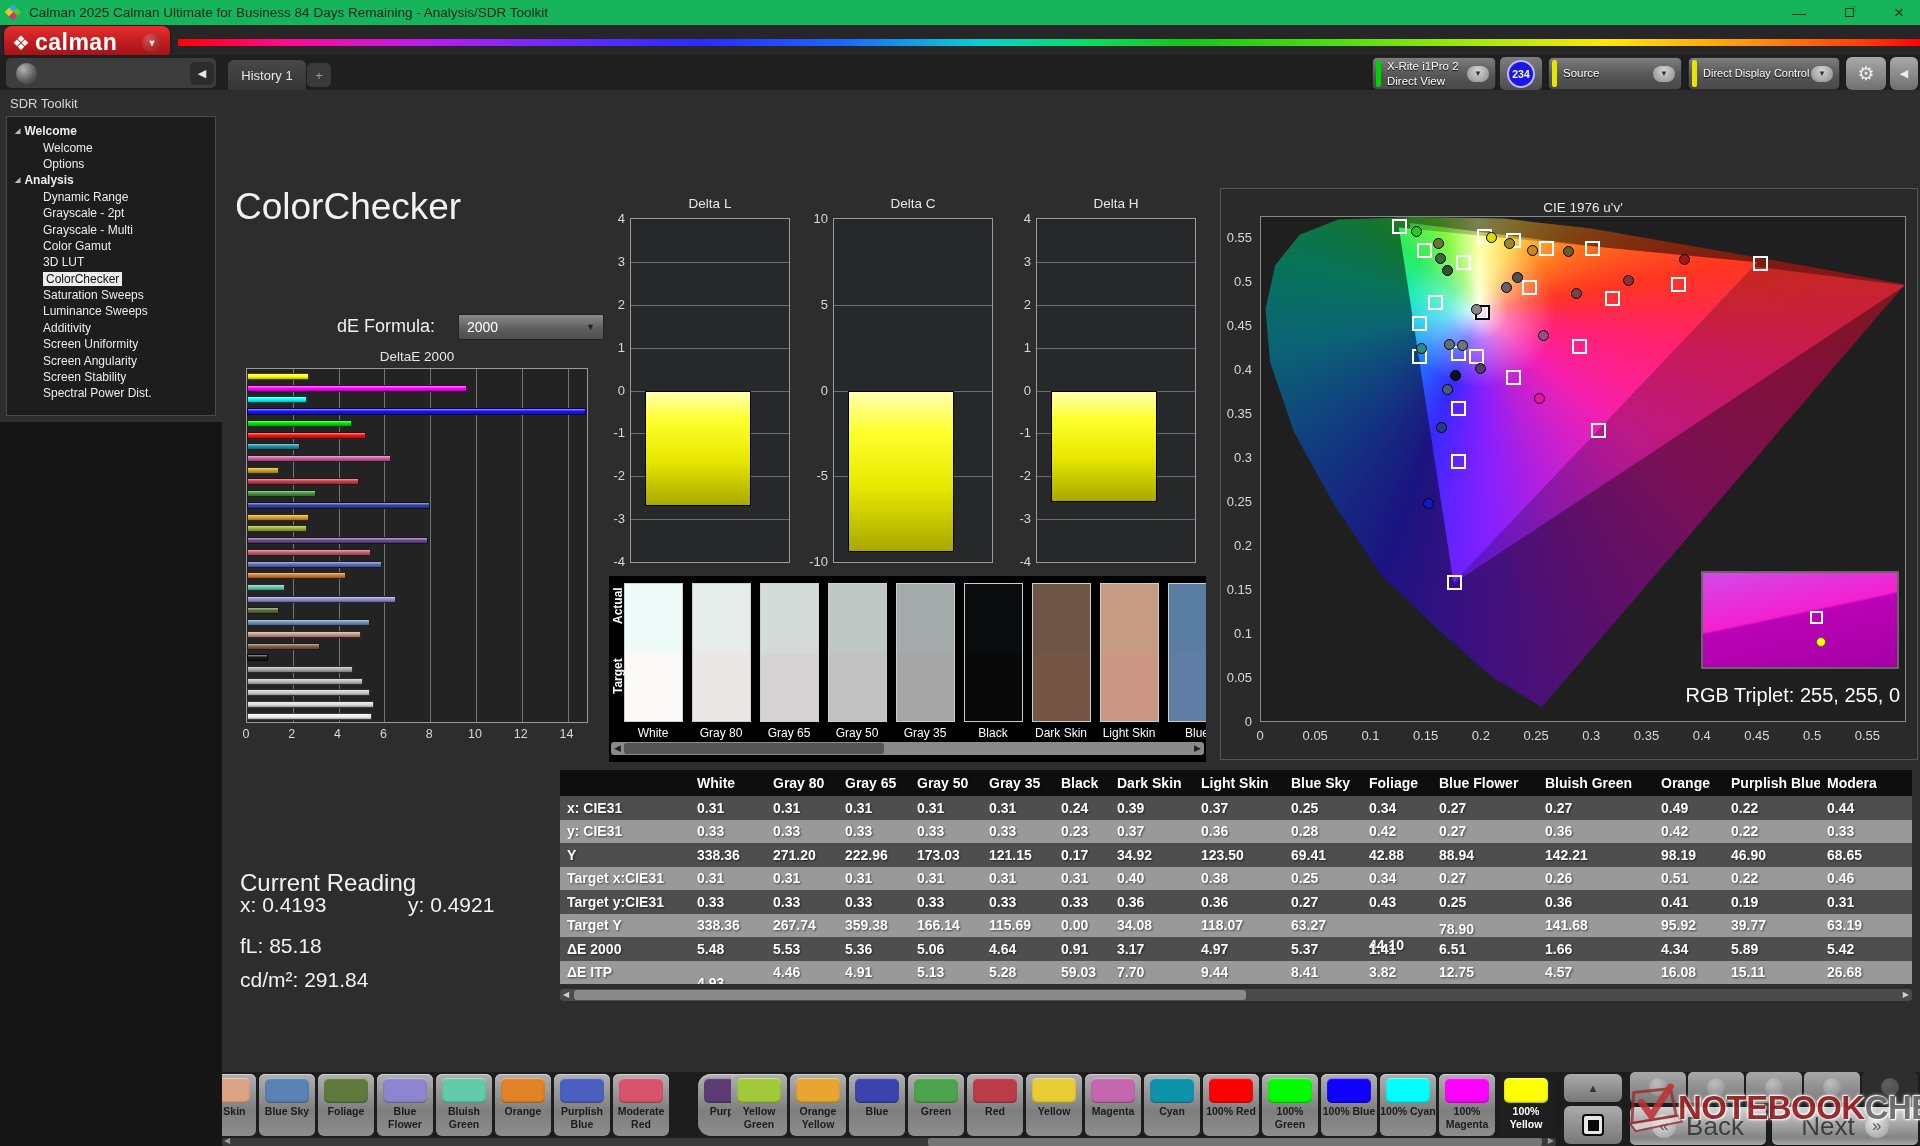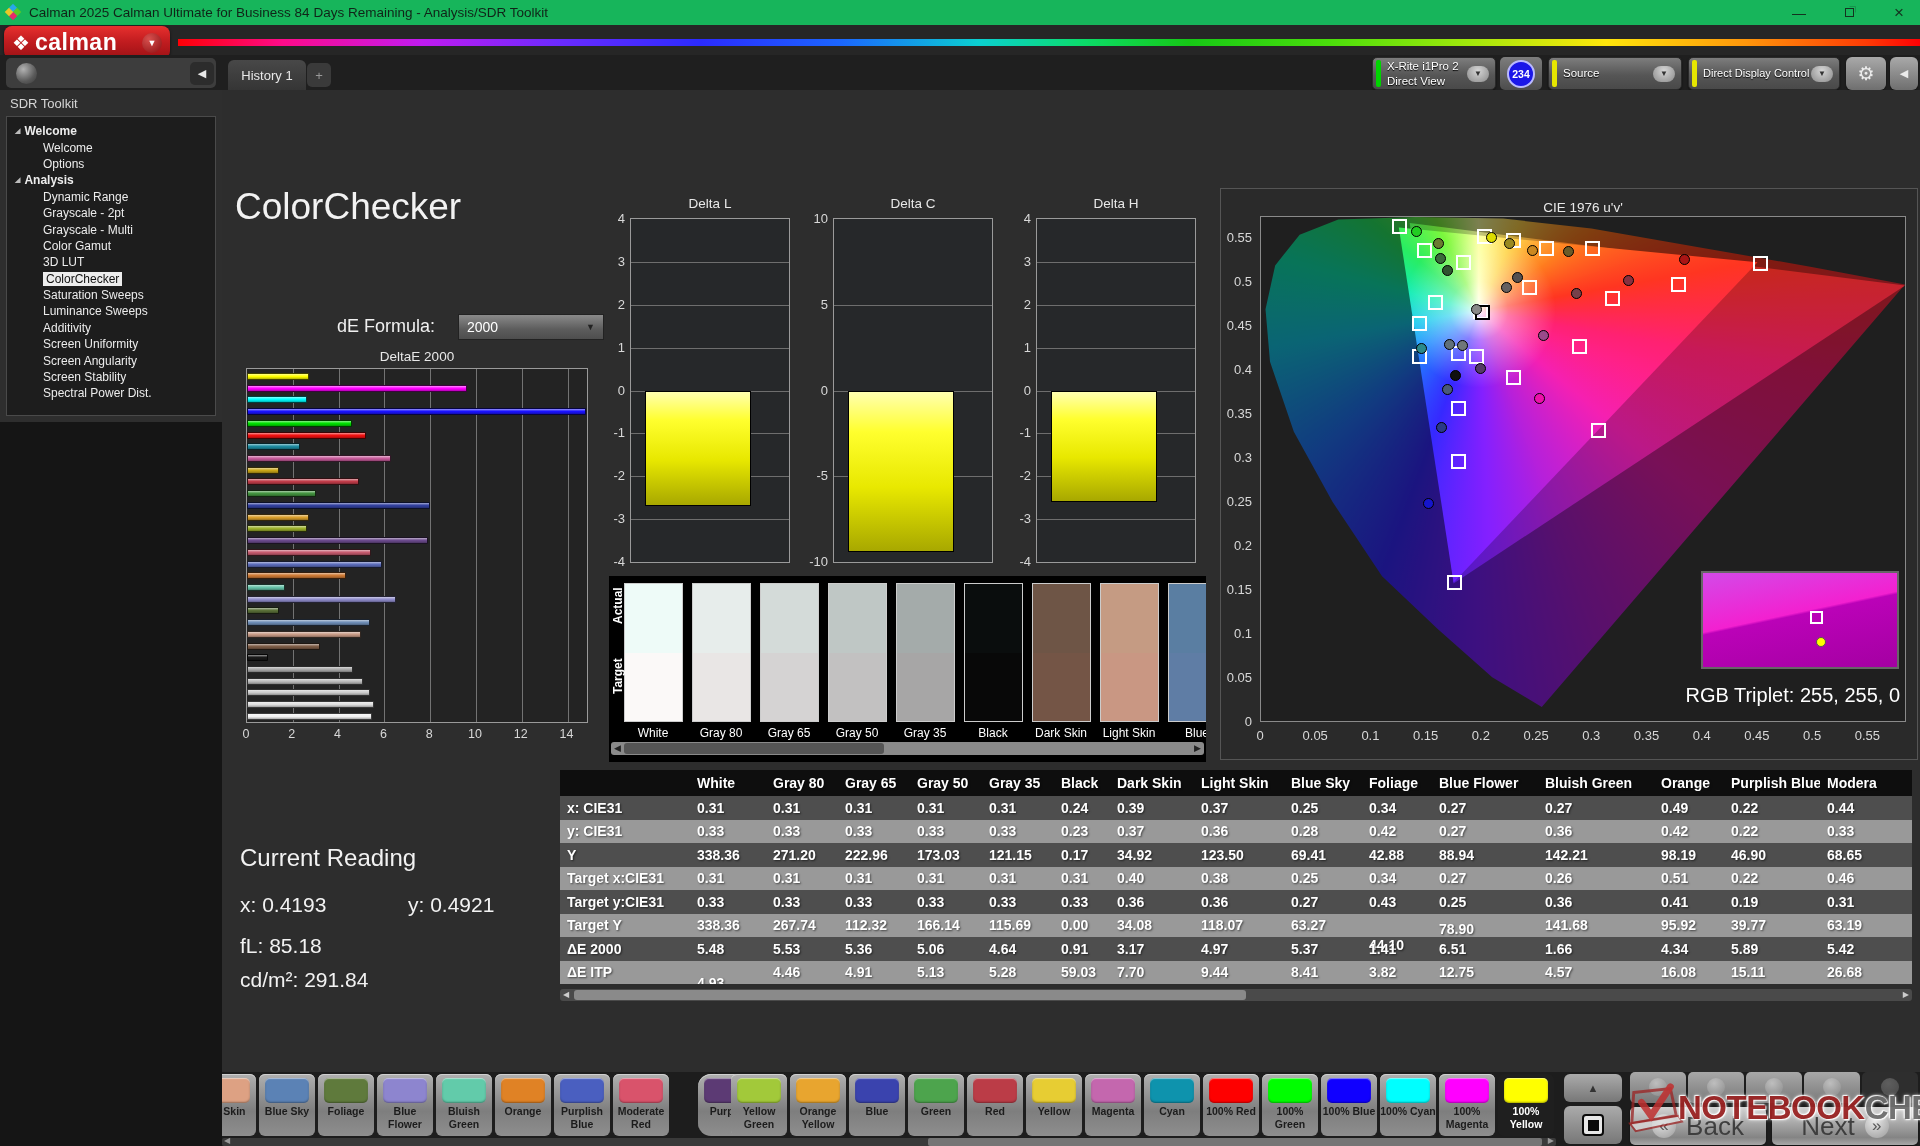--- a/index.html
+++ b/index.html
@@ -621,21 +621,21 @@
       <span style="position: absolute; left: 276.068px; transform: translateX(-50%); font-size: 13px; color: rgb(216, 216, 216);">0.25</span>
       <span style="position: absolute; left: 331.282px; transform: translateX(-50%); font-size: 13px; color: rgb(216, 216, 216);">0.3</span>
       <span style="position: absolute; left: 386.496px; transform: translateX(-50%); font-size: 13px; color: rgb(216, 216, 216);">0.35</span>
       <span style="position: absolute; left: 441.709px; transform: translateX(-50%); font-size: 13px; color: rgb(216, 216, 216);">0.4</span>
       <span style="position: absolute; left: 496.923px; transform: translateX(-50%); font-size: 13px; color: rgb(216, 216, 216);">0.45</span>
       <span style="position: absolute; left: 552.137px; transform: translateX(-50%); font-size: 13px; color: rgb(216, 216, 216);">0.5</span>
       <span style="position: absolute; left: 607.35px; transform: translateX(-50%); font-size: 13px; color: rgb(216, 216, 216);">0.55</span>
     </div>
   <div class="abs rgb-text">RGB Triplet: 255, 255, 0</div>
 
-  <div class="abs stat-l" style="top:844px;">Current Reading</div>
+  <div class="abs stat-l" style="top:869px;">Current Reading</div>
   <div class="abs stat-s" style="left:240px;top:893px;">x: 0.4193</div>
   <div class="abs stat-s" style="left:408px;top:893px;">y: 0.4921</div>
   <div class="abs stat-s" style="left:240px;top:934px;">fL: 85.18</div>
   <div class="abs stat-s" style="left:240px;top:968px;">cd/m²: 291.84</div>
 
   <div class="abs ct-table" id="ctable">
       <div class="t-row hdr">
         <div class="t-cell lab" style="width: 130px;"></div>
         <div class="t-cell" style="width: 76px;">White</div>
         <div class="t-cell" style="width: 72px;">Gray 80</div>
@@ -740,21 +740,21 @@
         <div class="t-cell" style="width: 106px;">0.25</div>
         <div class="t-cell" style="width: 116px;">0.36</div>
         <div class="t-cell" style="width: 70px;">0.41</div>
         <div class="t-cell" style="width: 96px;">0.19</div>
         <div class="t-cell" style="width: 92px;">0.31</div>
       </div>
       <div class="t-row light">
         <div class="t-cell lab" style="width: 130px;">Target Y</div>
         <div class="t-cell" style="width: 76px;">338.36</div>
         <div class="t-cell" style="width: 72px;">267.74</div>
-        <div class="t-cell" style="width: 72px;">112.32</div>
+        <div class="t-cell" style="width: 72px;">359.38</div>
         <div class="t-cell" style="width: 72px;">166.14</div>
         <div class="t-cell" style="width: 72px;">115.69</div>
         <div class="t-cell" style="width: 56px;">0.00</div>
         <div class="t-cell" style="width: 84px;">34.08</div>
         <div class="t-cell" style="width: 90px;">118.07</div>
         <div class="t-cell" style="width: 78px;">63.27</div>
         <div class="t-cell" style="width: 70px; margin-top: 40px;">44.10</div>
         <div class="t-cell" style="width: 106px; margin-top: 8px;">78.90</div>
         <div class="t-cell" style="width: 116px;">141.68</div>
         <div class="t-cell" style="width: 70px;">95.92</div>

